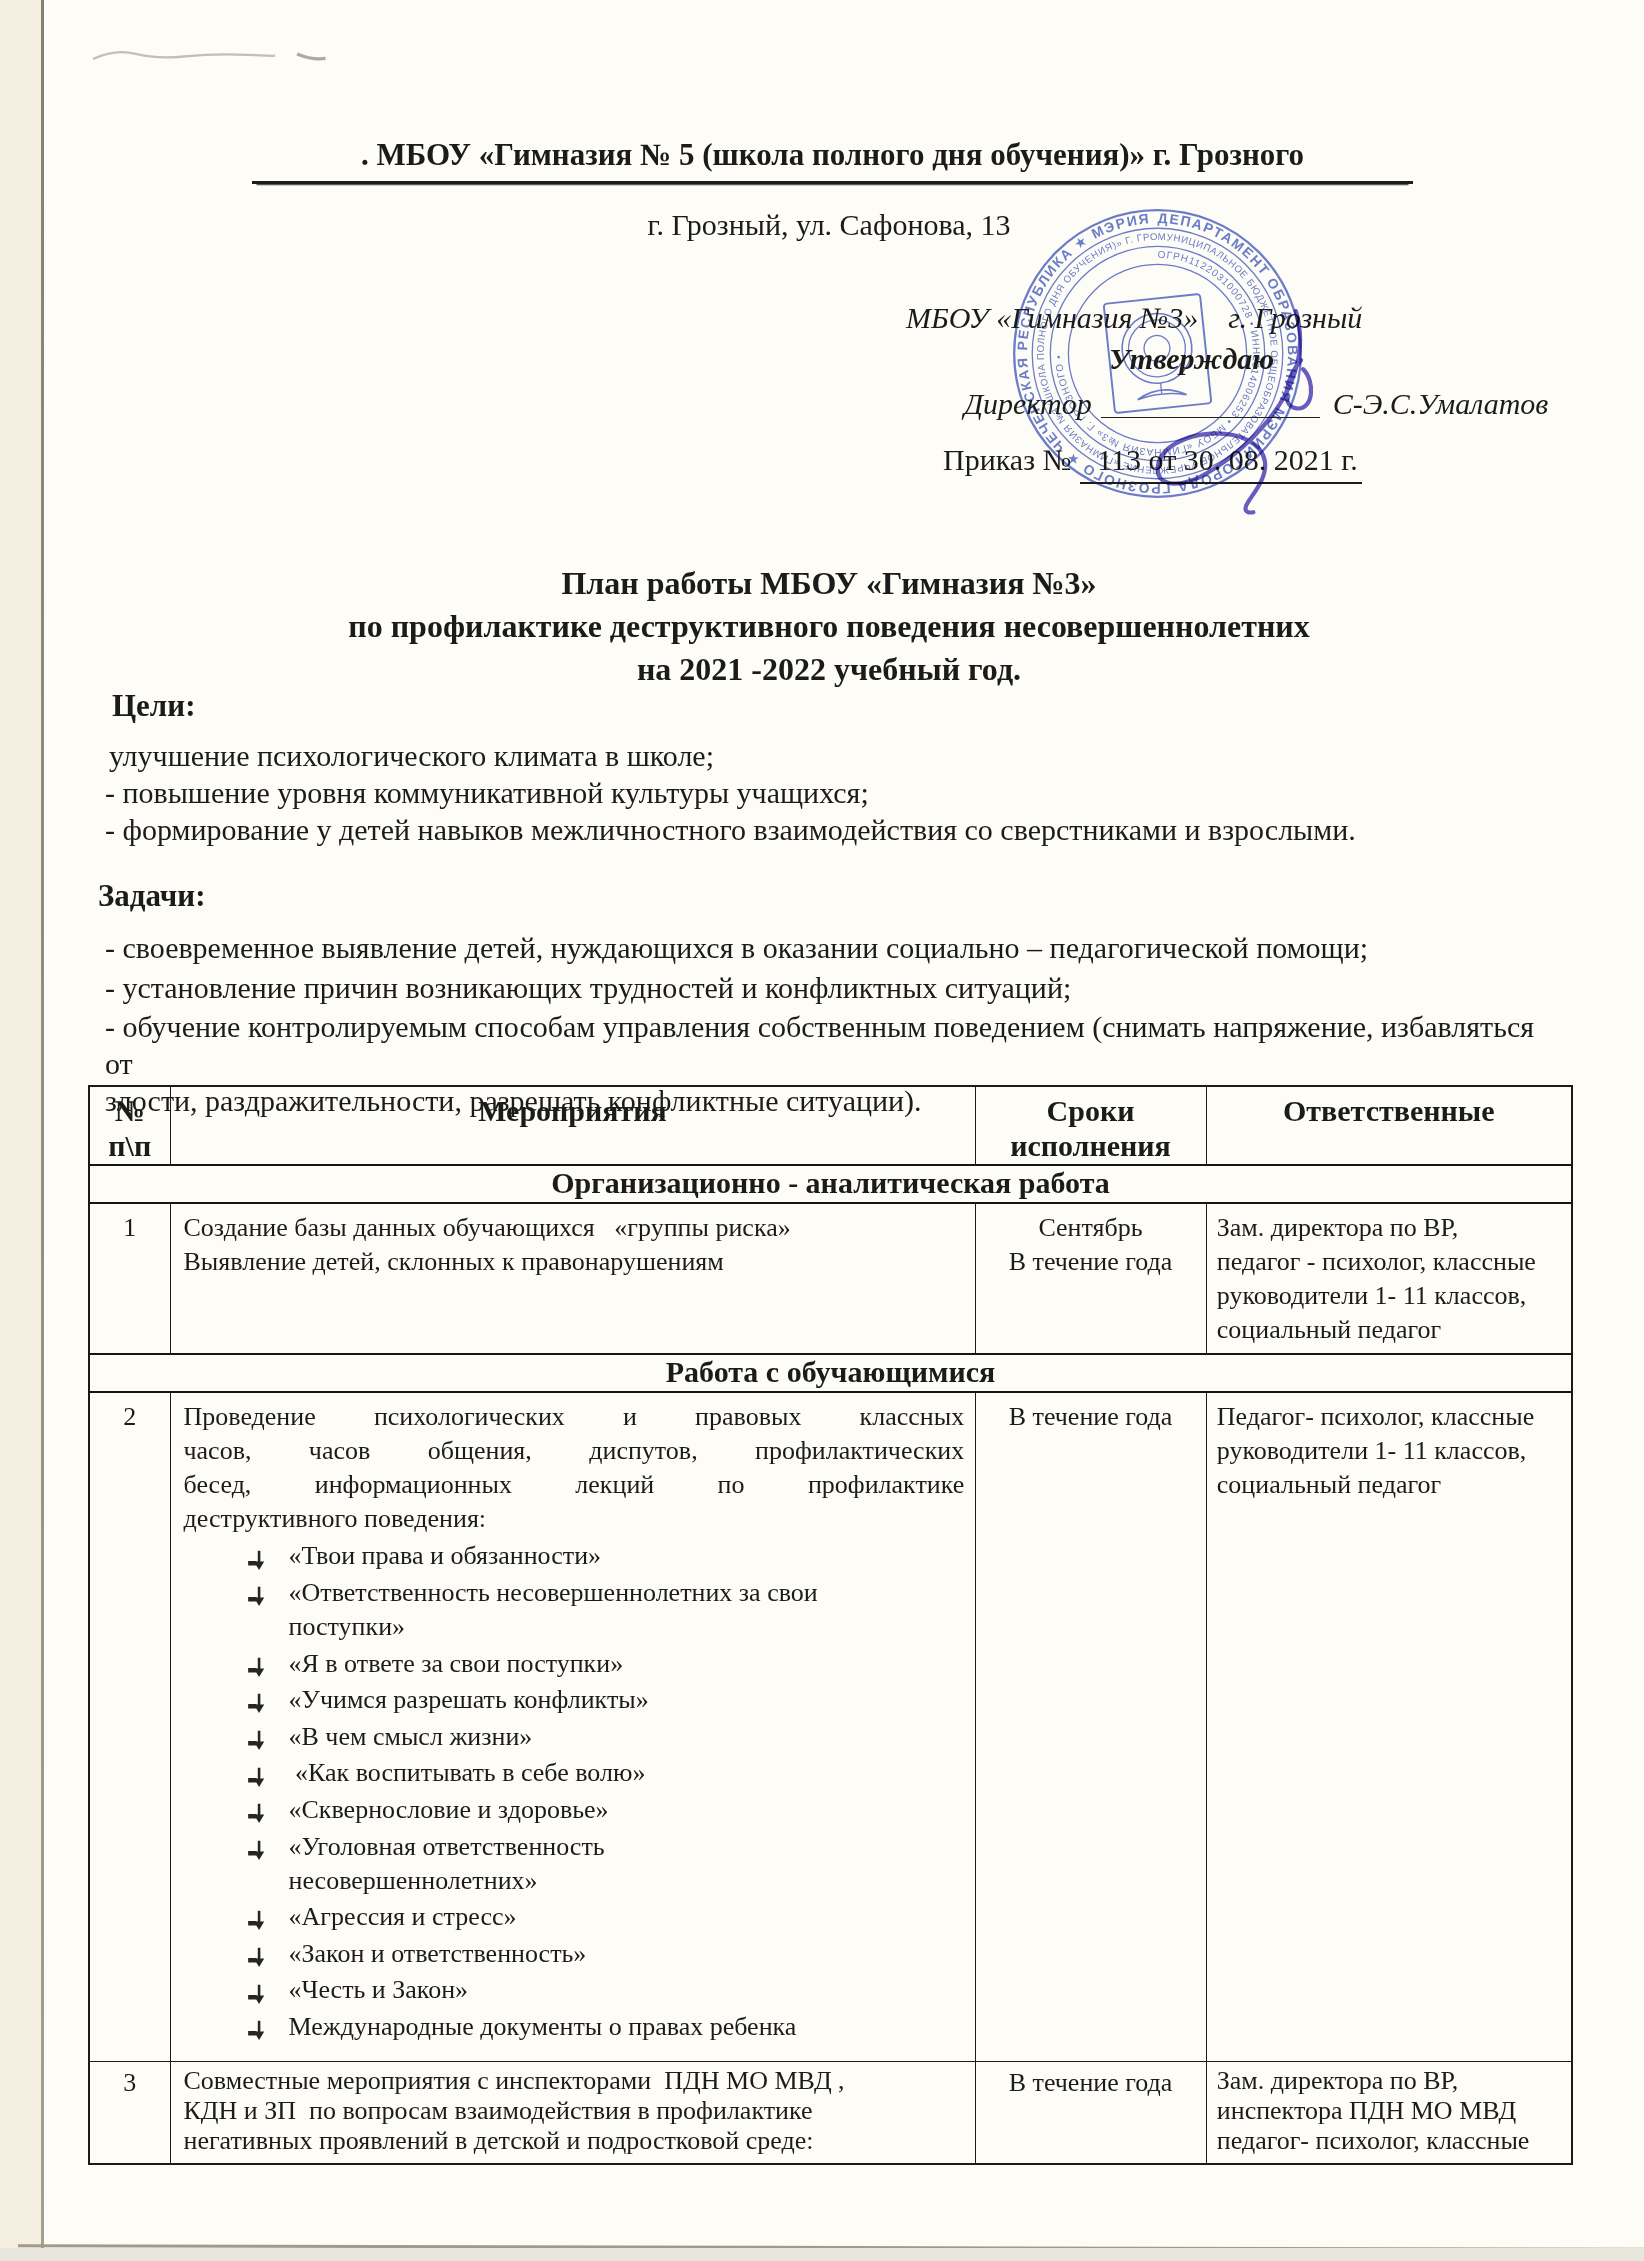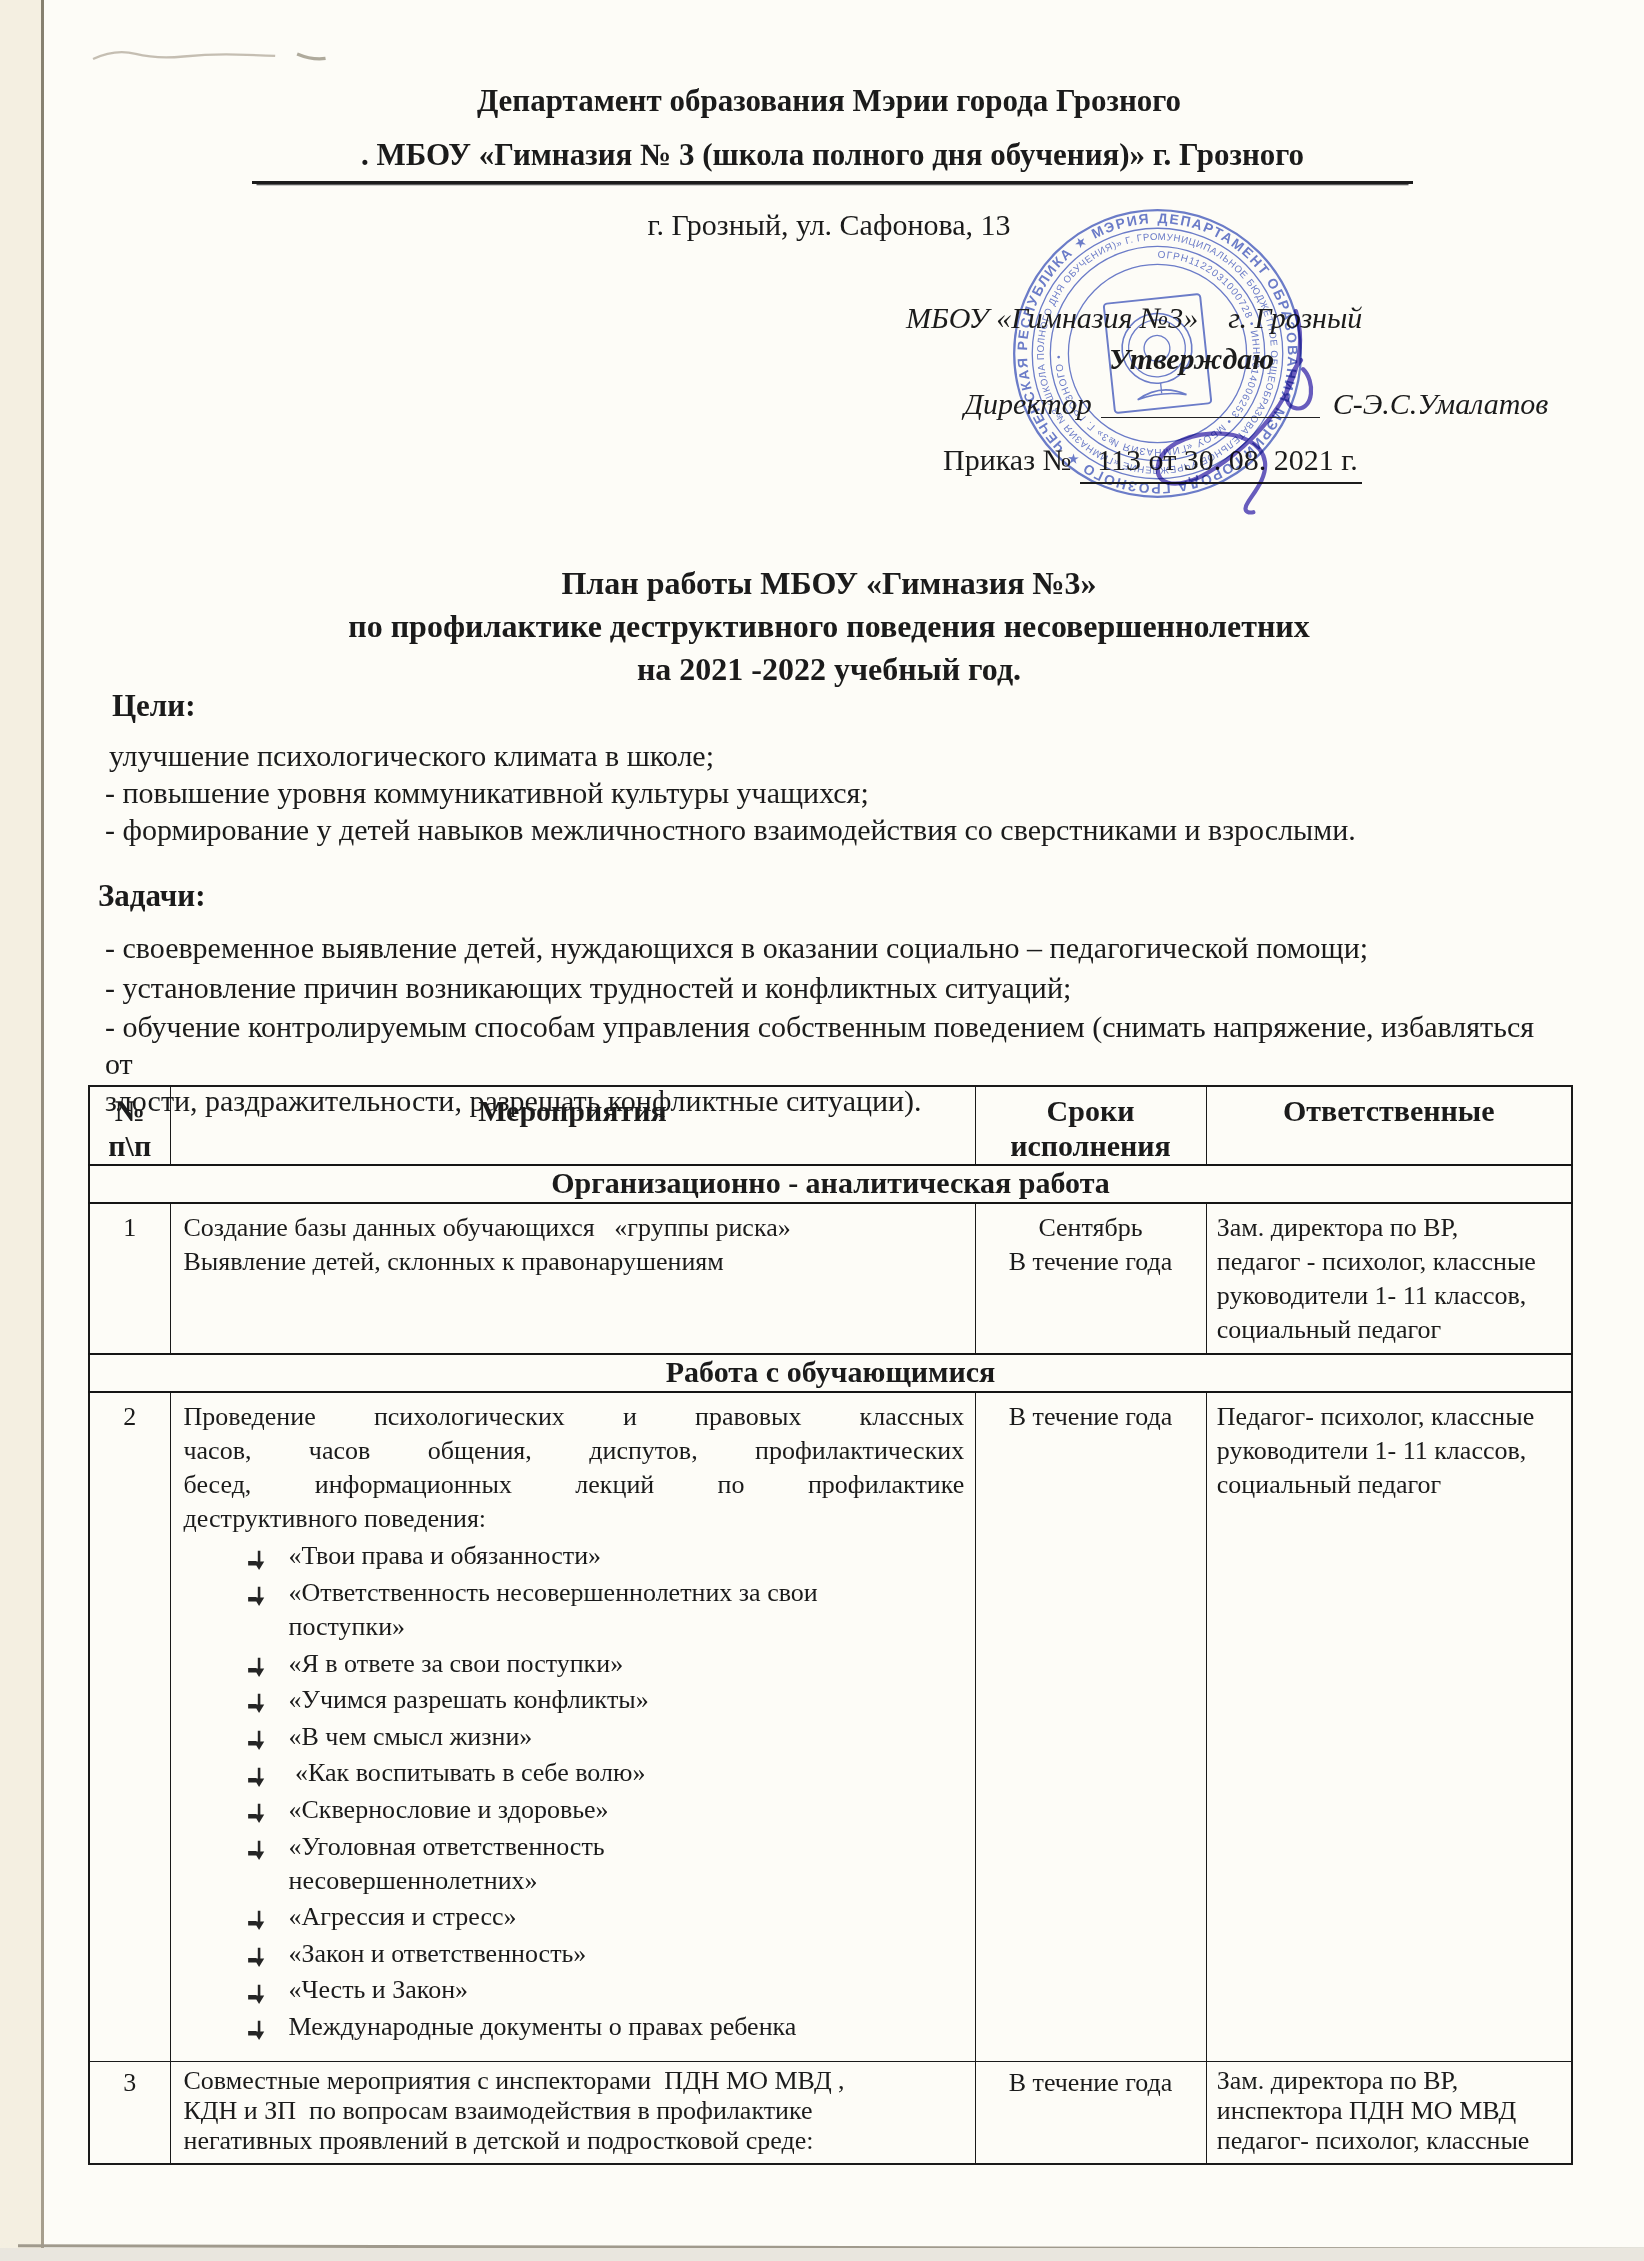--- a/index.html
+++ b/index.html
@@ -78,22 +78,21 @@
 
 <div class="scan">
 
   <div class="edge-left-paper"></div>
   <div class="edge-left-line"></div>
   <svg class="pencil-mark" width="310" height="39" viewBox="0 0 480 60">
     <path d="M14,34 q34,-16 66,-8 t74,4 t82,-3 t60,2" fill="none" stroke-width="3.5" opacity="0.75" stroke="#b2aa9b"></path>
     <path d="M330,26 q24,10 44,7" fill="none" stroke="#8d8775" stroke-width="5" opacity="0.7"></path>
   </svg>
 
-  <div class="h-line1">Департамент образования Мэрии города Грозного</div>
-  <div class="h-line2">.  МБОУ «Гимназия № 3 (школа полного дня обучения)» г. Грозного</div>
+  <div class="h-line2">.  МБОУ «Гимназия № 5 (школа полного дня обучения)» г. Грозного</div>
   <div class="h-line3">г. Грозный, ул. Сафонова, 13</div>
 
   <svg class="stamp" width="297" height="297" viewBox="0 0 460 460">
     <defs>
       <path id="ringpath1" d="M 230 28 A 202 202 0 1 1 229.8 28"></path>
       <path id="ringpath2" d="M 230 54 A 176 176 0 1 1 229.8 54"></path>
       <path id="ringpath3" d="M 230 82 A 148 148 0 1 1 229.8 82"></path>
     </defs>
     <g fill="#4b60c4" stroke="#4b60c4">
       <circle cx="230" cy="230" r="222" fill="none" stroke-width="3.5"></circle>

